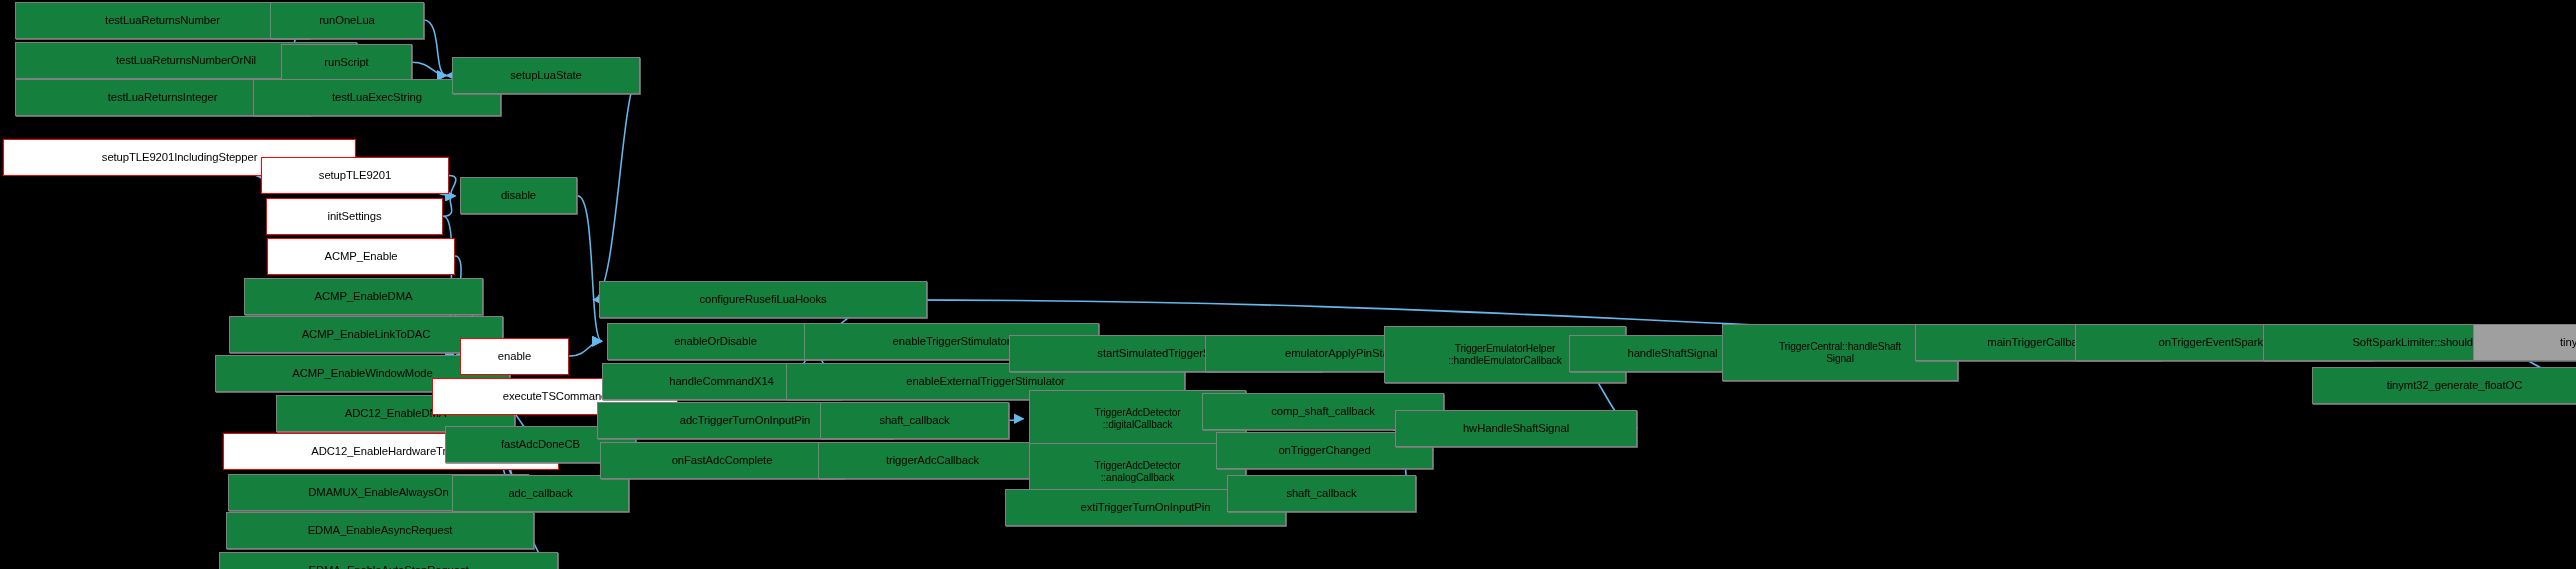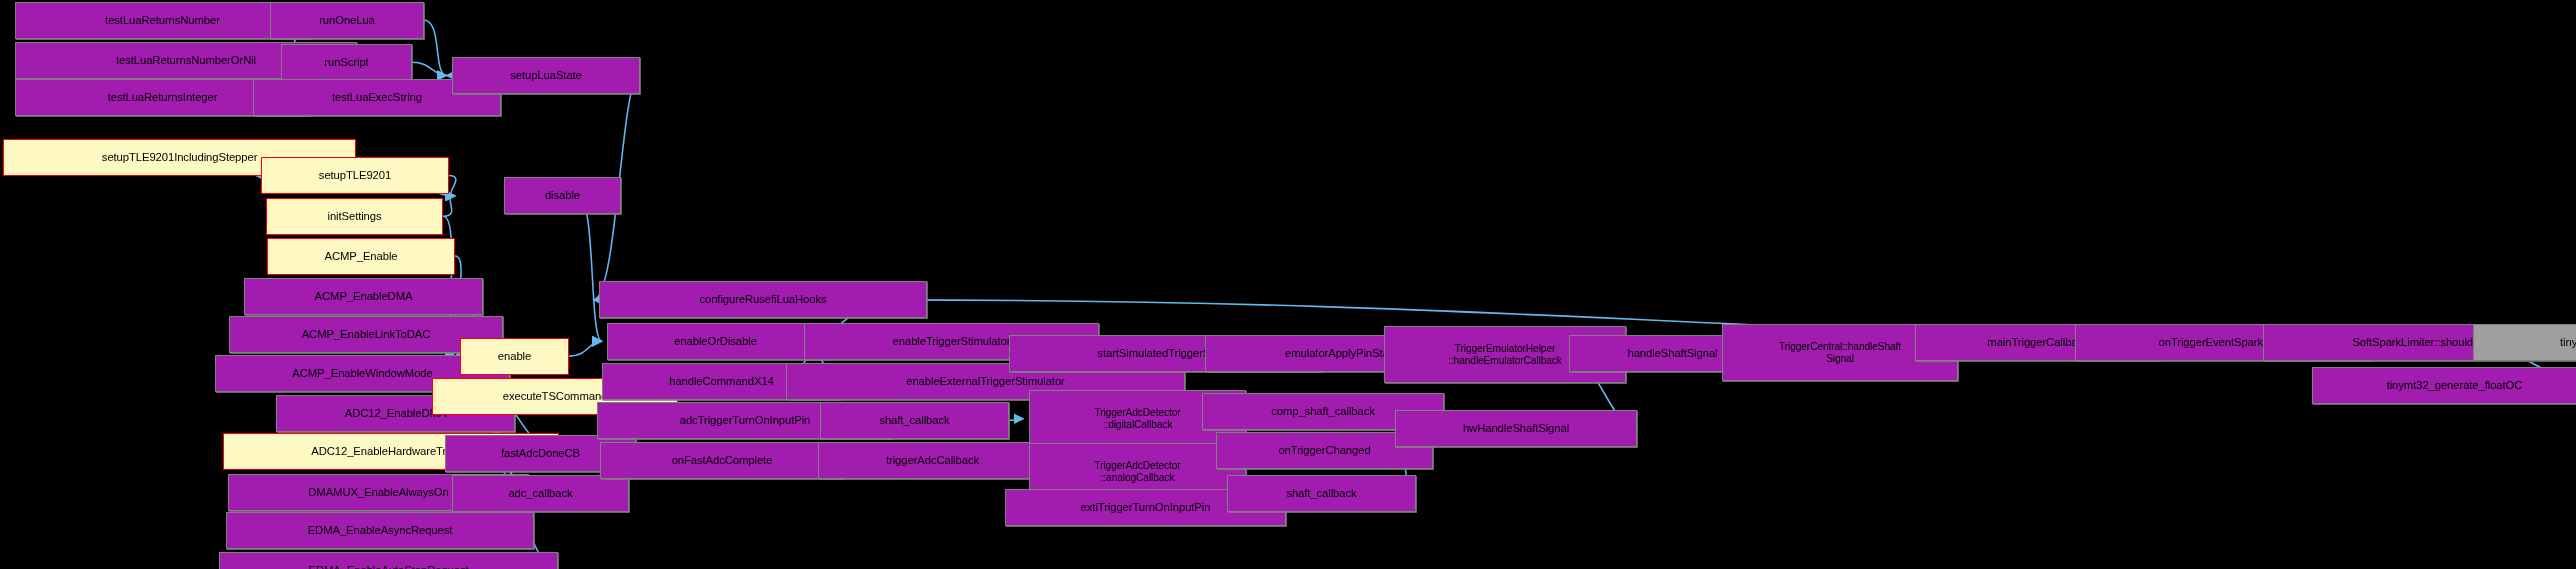--- a/index.html
+++ b/index.html
@@ -34,25 +34,25 @@
     color: #000000;
     background: #ffffff;
     border: 0.8px solid #808080;
     box-shadow: 0.8px 0.8px 0 0 #808080;
     font-size: 11.3px;
     letter-spacing: -0.1px;
     padding: 0 3.1px;
     z-index: 5;
   }
   .node.plain {
-    background: #a21caf;
+    background: #15803d;
     border: 0.8px solid #808080;
   }
   .node.highlight {
-    background: #fef9c3;
+    background: #ffffff;
     border: 1.6px solid #ff0000;
     box-shadow: none;
   }
   .node.current {
     background: #9f9f9f;
     border: 0.8px solid #808080;
     box-shadow: 0.8px 0.8px 0 0 #606060;
   }
   .node.small {
     font-size: 10.2px;
@@ -129,33 +129,33 @@
       <div class="node plain" style="left: 15px; top: 1.6px; width: 295px; height: 37px;"><span>testLuaReturnsNumber</span></div>
       <div class="node plain" style="left: 15px; top: 42px; width: 342px; height: 37px;"><span>testLuaReturnsNumberOrNil</span></div>
       <div class="node plain" style="left: 15px; top: 79px; width: 295px; height: 37px;"><span>testLuaReturnsInteger</span></div>
       <div class="node plain" style="left: 270px; top: 1.6px; width: 154px; height: 37px;"><span>runOneLua</span></div>
       <div class="node plain" style="left: 281px; top: 44px; width: 131px; height: 37px;"><span>runScript</span></div>
       <div class="node plain" style="left: 253px; top: 79px; width: 248px; height: 37px;"><span>testLuaExecString</span></div>
       <div class="node plain" style="left: 452px; top: 57px; width: 188px; height: 37px;"><span>setupLuaState</span></div>
       <div class="node highlight" style="left: 3.1px; top: 139px; width: 353px; height: 37px;"><span>setupTLE9201IncludingStepper</span></div>
       <div class="node highlight" style="left: 261px; top: 157px; width: 188px; height: 37px;"><span>setupTLE9201</span></div>
       <div class="node highlight" style="left: 266px; top: 198px; width: 177px; height: 37px;"><span>initSettings</span></div>
-      <div class="node plain" style="left: 460px; top: 177px; width: 117px; height: 37px; margin-left: 44px;"><span>disable</span></div>
+      <div class="node plain" style="left: 460px; top: 177px; width: 117px; height: 37px;"><span>disable</span></div>
       <div class="node highlight" style="left: 267px; top: 238px; width: 188px; height: 37px;"><span>ACMP_Enable</span></div>
       <div class="node plain" style="left: 244px; top: 278px; width: 239px; height: 37px;"><span>ACMP_EnableDMA</span></div>
       <div class="node plain" style="left: 229px; top: 316px; width: 274px; height: 37px;"><span>ACMP_EnableLinkToDAC</span></div>
       <div class="node plain" style="left: 215px; top: 355px; width: 295px; height: 37px;"><span>ACMP_EnableWindowMode</span></div>
       <div class="node plain" style="left: 244px; top: 395px; width: 239px; height: 37px; margin-left: 32px;"><span>ADC12_EnableDMA</span></div>
       <div class="node highlight" style="left: 223px; top: 433px; width: 336px; height: 37px;"><span>ADC12_EnableHardwareTrigger</span></div>
       <div class="node plain" style="left: 228px; top: 474px; width: 301px; height: 37px;"><span>DMAMUX_EnableAlwaysOn</span></div>
       <div class="node plain" style="left: 226px; top: 512px; width: 308px; height: 37px;"><span>EDMA_EnableAsyncRequest</span></div>
       <div class="node plain" style="left: 219px; top: 552px; width: 339px; height: 37px;"><span>EDMA_EnableAutoStopRequest</span></div>
       <div class="node highlight" style="left: 460px; top: 338px; width: 109px; height: 37px;"><span>enable</span></div>
       <div class="node highlight" style="left: 432px; top: 378px; width: 246px; height: 37px;"><span>executeTSCommand</span></div>
-      <div class="node plain" style="left: 445px; top: 435px; width: 191px; height: 37px;"><span>fastAdcDoneCB</span></div>
+      <div class="node plain" style="left: 445px; top: 426px; width: 191px; height: 37px;"><span>fastAdcDoneCB</span></div>
       <div class="node plain" style="left: 452px; top: 475px; width: 177px; height: 37px;"><span>adc_callback</span></div>
       <div class="node plain" style="left: 599px; top: 281px; width: 328px; height: 37px;"><span>configureRusefiLuaHooks</span></div>
       <div class="node plain" style="left: 607px; top: 323px; width: 217px; height: 37px;"><span>enableOrDisable</span></div>
       <div class="node plain" style="left: 602px; top: 363px; width: 239px; height: 37px;"><span>handleCommandX14</span></div>
       <div class="node plain" style="left: 597px; top: 402px; width: 296px; height: 37px;"><span>adcTriggerTurnOnInputPin</span></div>
       <div class="node plain" style="left: 600px; top: 442px; width: 244px; height: 37px;"><span>onFastAdcComplete</span></div>
       <div class="node plain" style="left: 804px; top: 323px; width: 295px; height: 37px;"><span>enableTriggerStimulator</span></div>
       <div class="node plain" style="left: 786px; top: 363px; width: 399px; height: 37px;"><span>enableExternalTriggerStimulator</span></div>
       <div class="node plain" style="left: 820px; top: 402px; width: 189px; height: 37px;"><span>shaft_callback</span></div>
       <div class="node plain" style="left: 818px; top: 442px; width: 229px; height: 37px;"><span>triggerAdcCallback</span></div>

